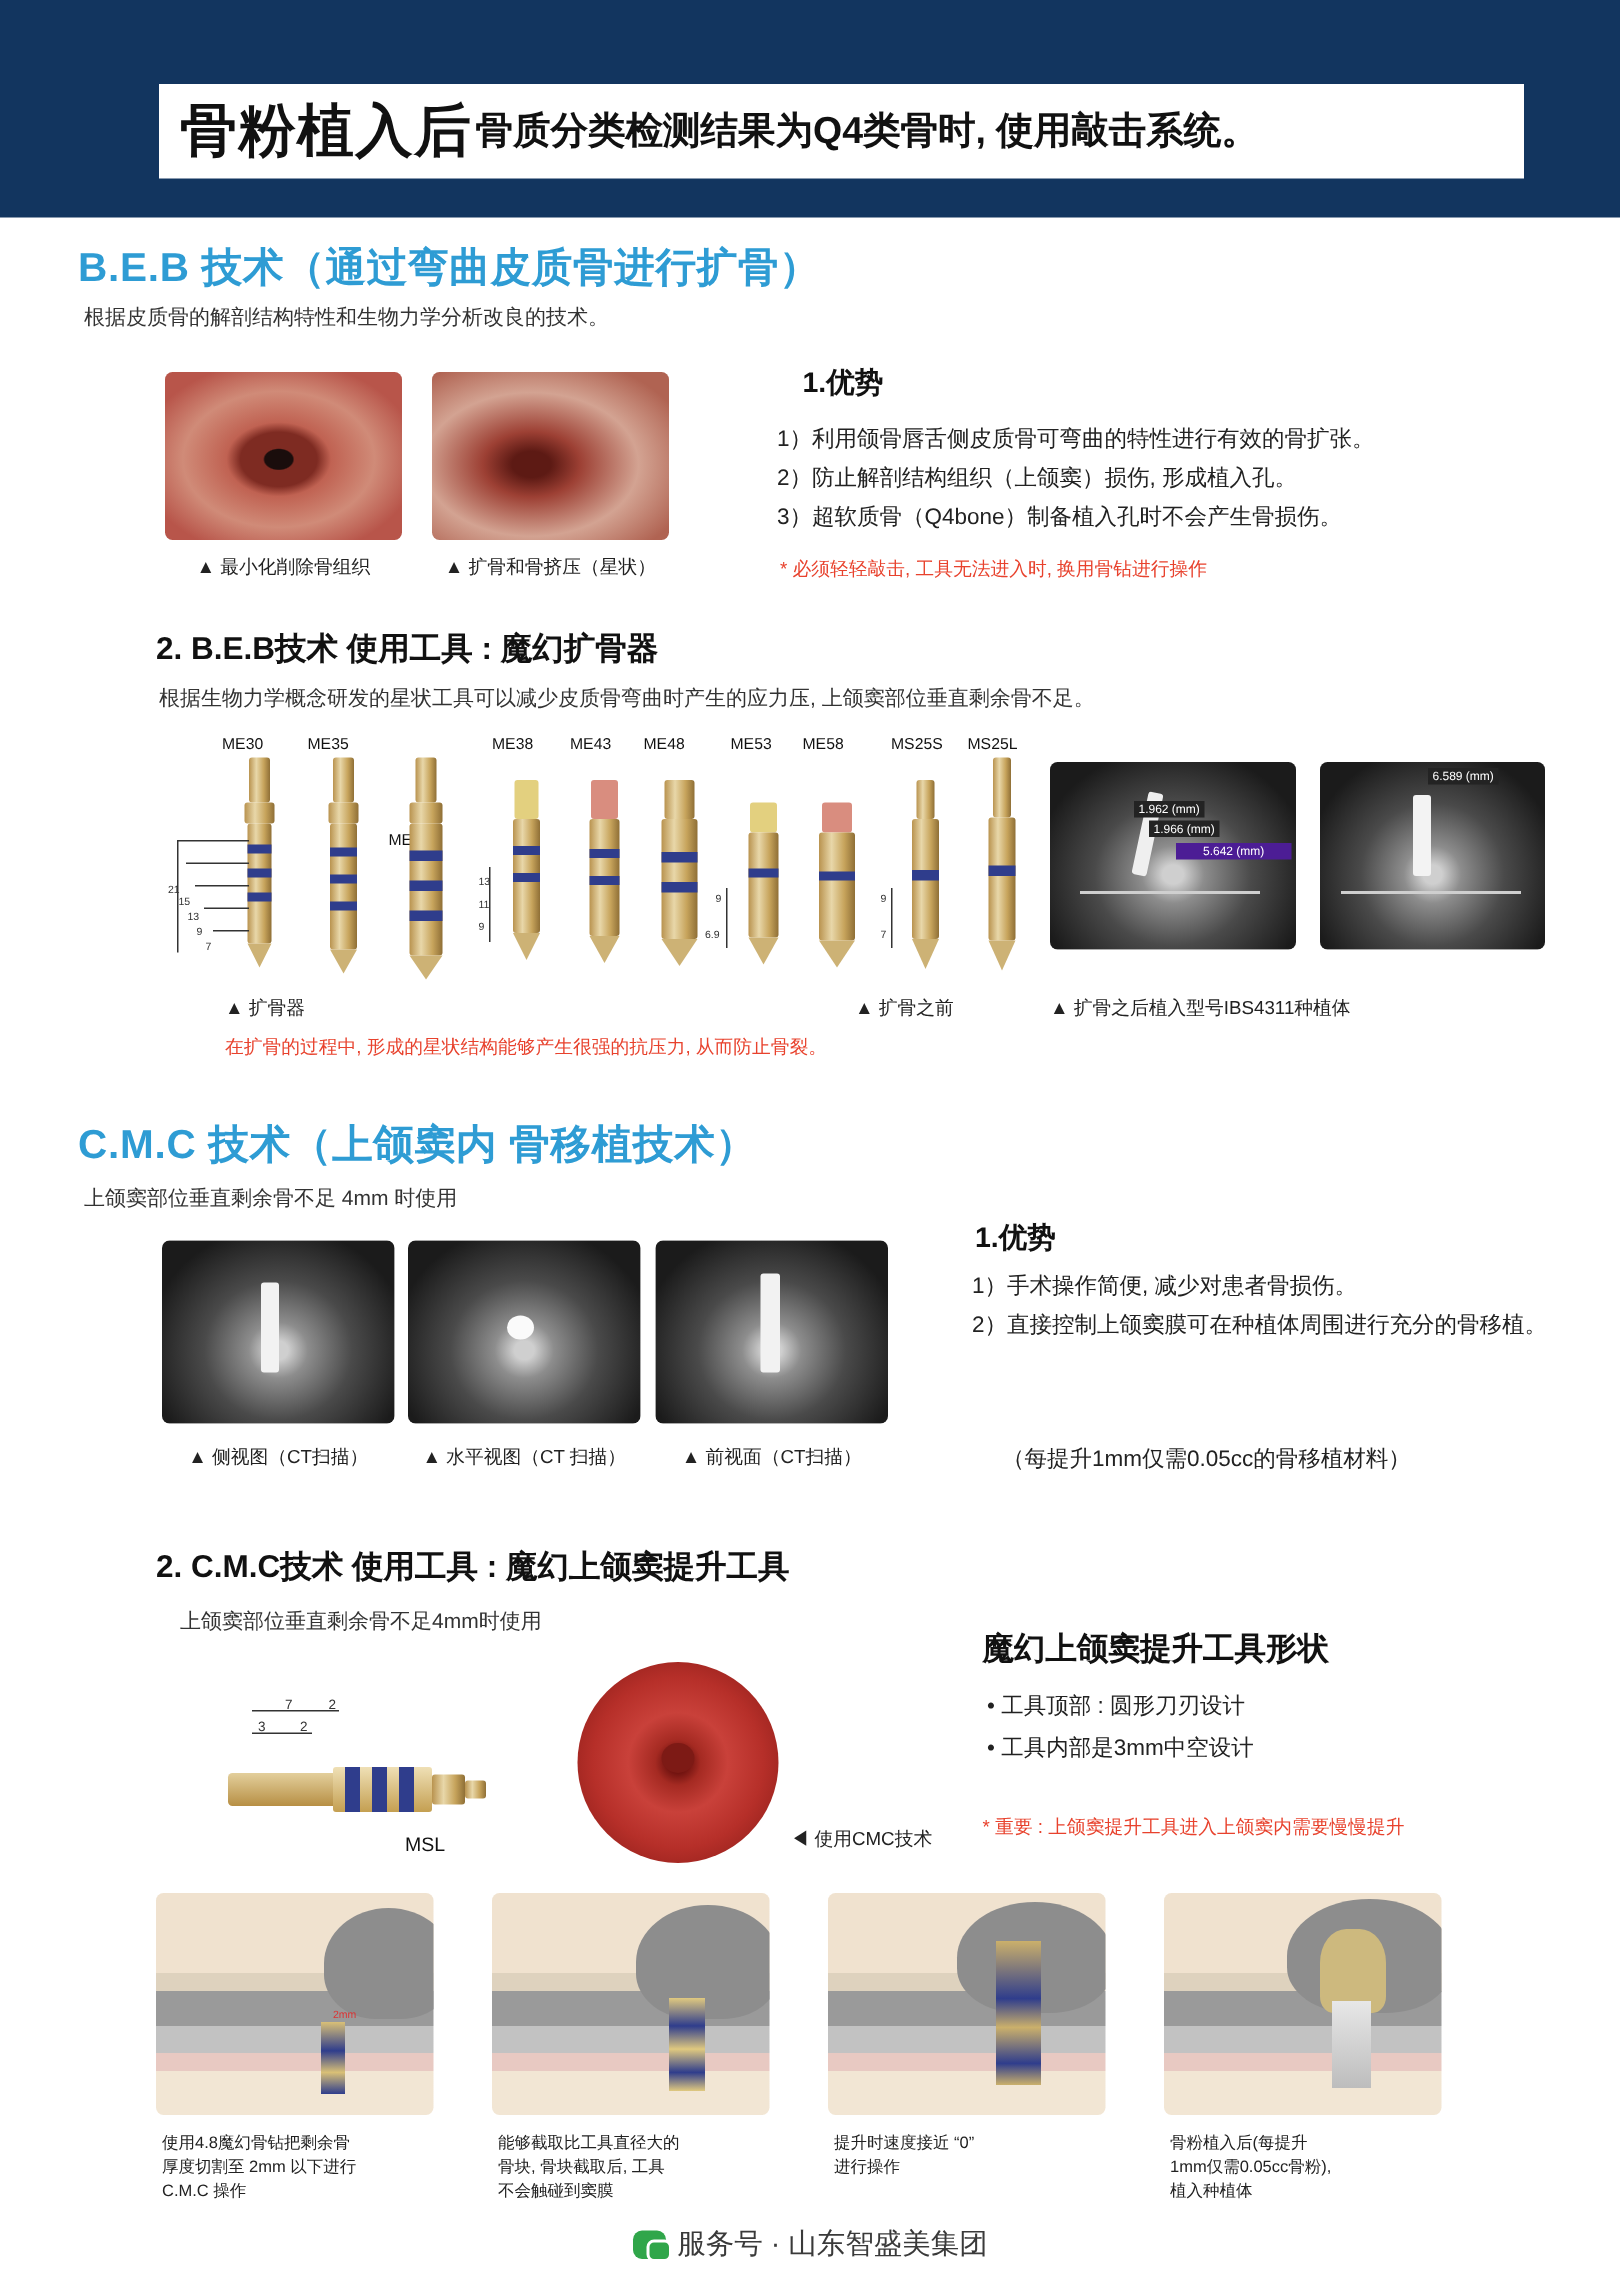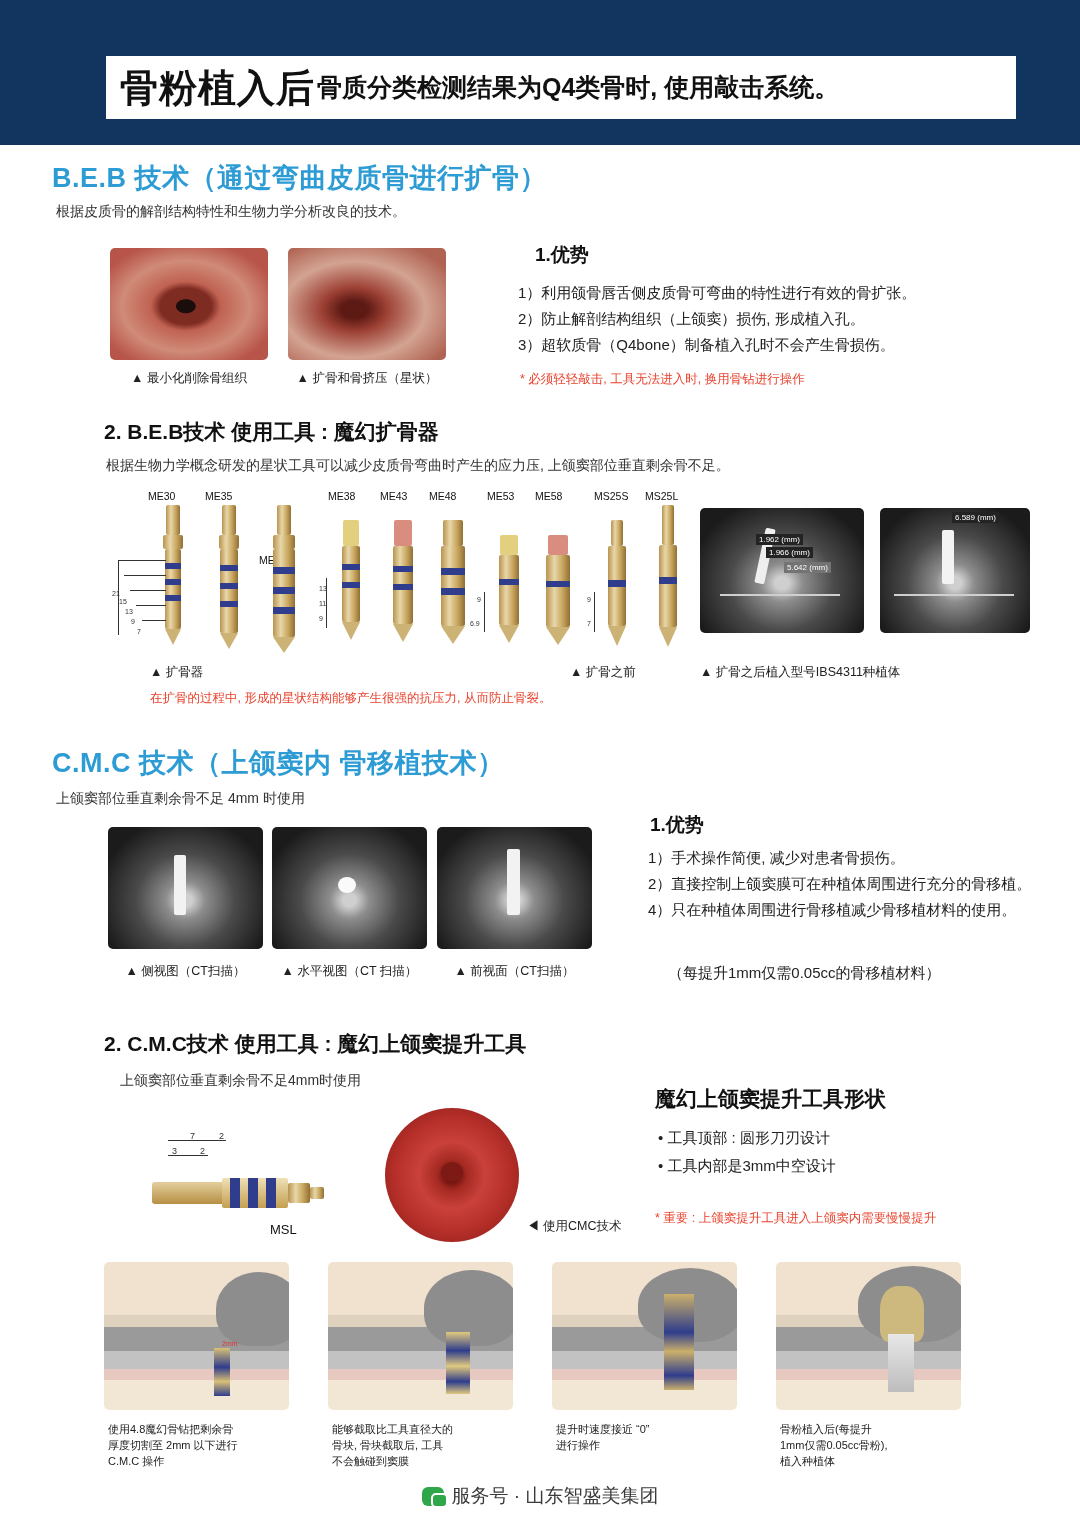--- a/index.html
+++ b/index.html
@@ -248,21 +248,21 @@
 <div class="caption" style="left:150px; top:664px; width:130px; text-align:left;">▲ 扩骨器</div>
 <div class="caption" style="left:570px; top:664px; width:130px; text-align:left;">▲ 扩骨之前</div>
 <div class="note-red" style="left:150px; top:690px;">在扩骨的过程中, 形成的星状结构能够产生很强的抗压力, 从而防止骨裂。</div>
 
 <div class="photo ph-ct" style="left:700px; top:508px; width:164px; height:125px;">
   <div style="position:absolute;left:60px;top:20px;width:10px;height:56px;background:#efefef;transform:rotate(12deg);border-radius:2px;"></div>
   <div style="position:absolute;left:20px;top:86px;width:120px;height:2px;background:#cfcfcf;"></div>
 </div>
 <div style="position:absolute;left:756px;top:534px;background:#232323;color:#fff;font-size:8px;padding:1px 3px;">1.962 (mm)</div>
 <div style="position:absolute;left:766px;top:547px;background:#232323;color:#fff;font-size:8px;padding:1px 3px;">1.966 (mm)</div>
-<div style="position:absolute;left:784px;top:562px;background:#737373;color:#fff;font-size:8px;padding:1px 3px;">5.642 (mm)</div>
+<div style="position:absolute;left:784px;top:562px;background:#4c1d95;color:#fff;font-size:8px;padding:1px 18px;">5.642 (mm)</div>
 
 <div class="photo ph-ct" style="left:880px; top:508px; width:150px; height:125px;">
   <div style="position:absolute;left:62px;top:22px;width:12px;height:54px;background:#f3f3f3;border-radius:2px;"></div>
   <div style="position:absolute;left:14px;top:86px;width:120px;height:2px;background:#cfcfcf;"></div>
 </div>
 <div style="position:absolute;left:952px;top:512px;background:#232323;color:#fff;font-size:8px;padding:1px 3px;">6.589 (mm)</div>
 <div class="caption" style="left:700px; top:664px; width:330px; text-align:left;">▲ 扩骨之后植入型号IBS4311种植体</div>
 
 <div class="sec-head" style="left:52px; top:745px;">C.M.C 技术（上颌窦内 骨移植技术）</div>
 <div class="sec-sub" style="left:56px; top:790px;">上颌窦部位垂直剩余骨不足 4mm 时使用</div>
@@ -277,21 +277,20 @@
   <div style="position:absolute;left:70px;top:22px;width:13px;height:66px;background:#f2f2f2;border-radius:2px;"></div>
 </div>
 <div class="caption" style="left:108px; top:963px; width:155px;">▲ 侧视图（CT扫描）</div>
 <div class="caption" style="left:272px; top:963px; width:155px;">▲ 水平视图（CT 扫描）</div>
 <div class="caption" style="left:437px; top:963px; width:155px;">▲ 前视面（CT扫描）</div>
 
 <div class="adv-title" style="left:650px; top:812px;">1.优势</div>
 <div class="adv-list" style="left:648px; top:845px; width:420px;">
   <div>1）手术操作简便, 减少对患者骨损伤。</div>
   <div>2）直接控制上颌窦膜可在种植体周围进行充分的骨移植。</div>
-  <div>4）只在种植体周围进行骨移植减少骨移植材料的使用。</div>
 </div>
 <div class="adv-list" style="left:668px; top:960px;">（每提升1mm仅需0.05cc的骨移植材料）</div>
 
 <div class="sub-head" style="left:104px; top:1030px;">2. C.M.C技术 使用工具 : 魔幻上颌窦提升工具</div>
 <div class="body-text" style="left:120px; top:1070px;">上颌窦部位垂直剩余骨不足4mm时使用</div>
 
 <div class="instrument" style="left:152px; top:1170px; width:175px; height:46px;">
   <div class="tool-body" style="left:0px; top:12px; width:70px; height:22px; background:linear-gradient(180deg,#e3cf9c,#b78f44); border-radius:3px 0 0 3px;"></div>
   <div class="tool-body" style="left:70px; top:8px; width:66px; height:30px; background:linear-gradient(180deg,#efe0b6,#c49f51);"></div>
   <div class="tool-ring" style="left:78px; top:8px; width:10px; height:30px;"></div>

